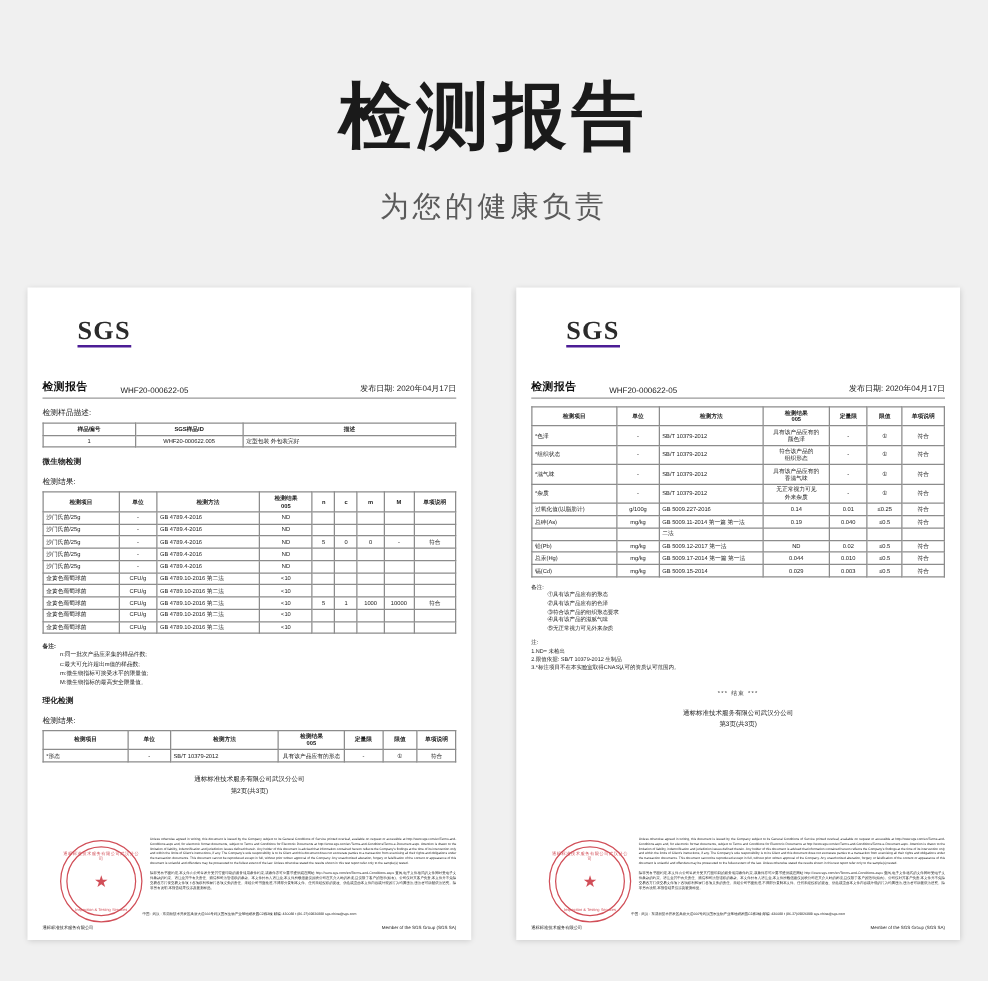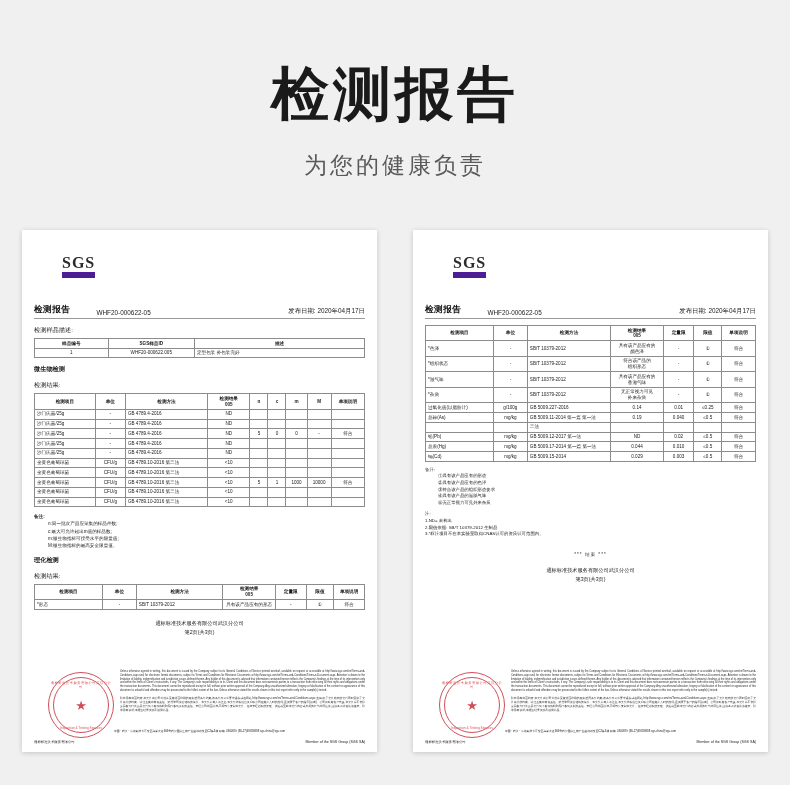--- a/index.html
+++ b/index.html
@@ -53,27 +53,27 @@
 
   .rpt-inner {
     position: absolute;
     left: 12px;
     right: 12px;
     top: 10px;
     bottom: 6px;
   }
 
   .sgs-logo {
-    font-size: 16px;
+    font-size: 21px;
     font-weight: bold;
     letter-spacing: 1px;
     color: #2b2b2b;
     font-family: "Liberation Serif", serif;
     display: inline-block;
-    border-bottom: 6px solid #4c1d95;
+    border-bottom: 2px solid #4c1d95;
     padding-bottom: 1px;
     line-height: 1;
   }
   .logo-row { margin-left: 28px; margin-top: 14px; height: 34px;}
 
   .hdr-line {
     display: flex;
     align-items: flex-end;
     border-bottom: 1px solid #9a9a9a;
     padding-bottom: 2px;

